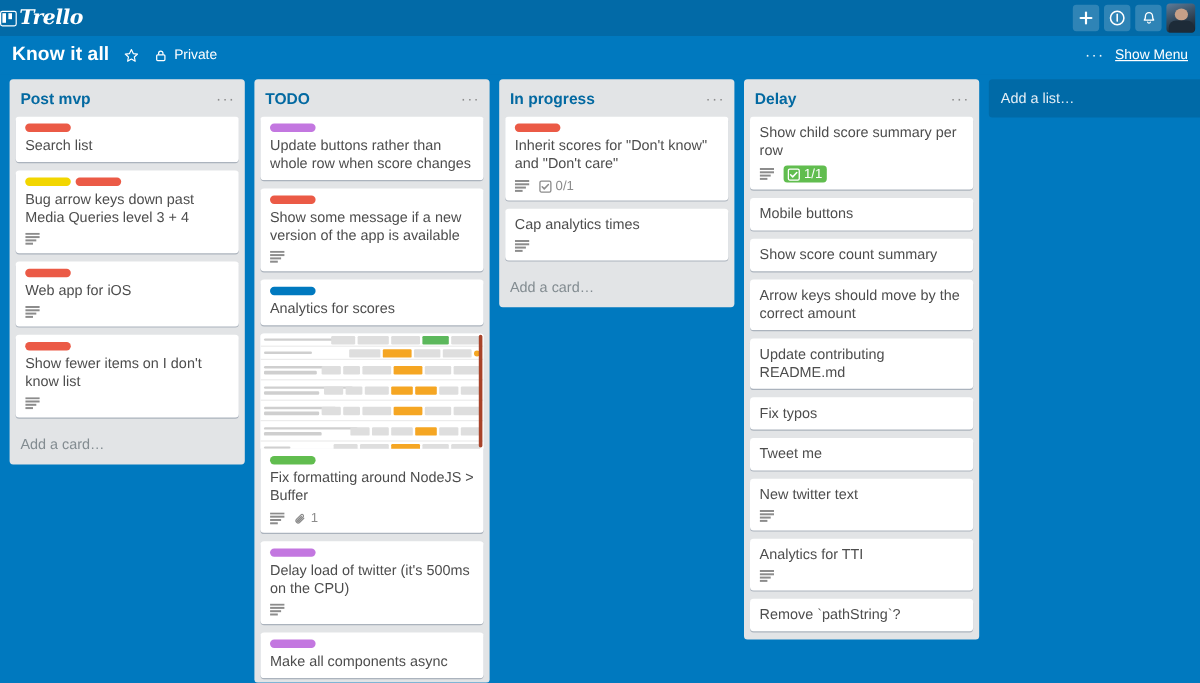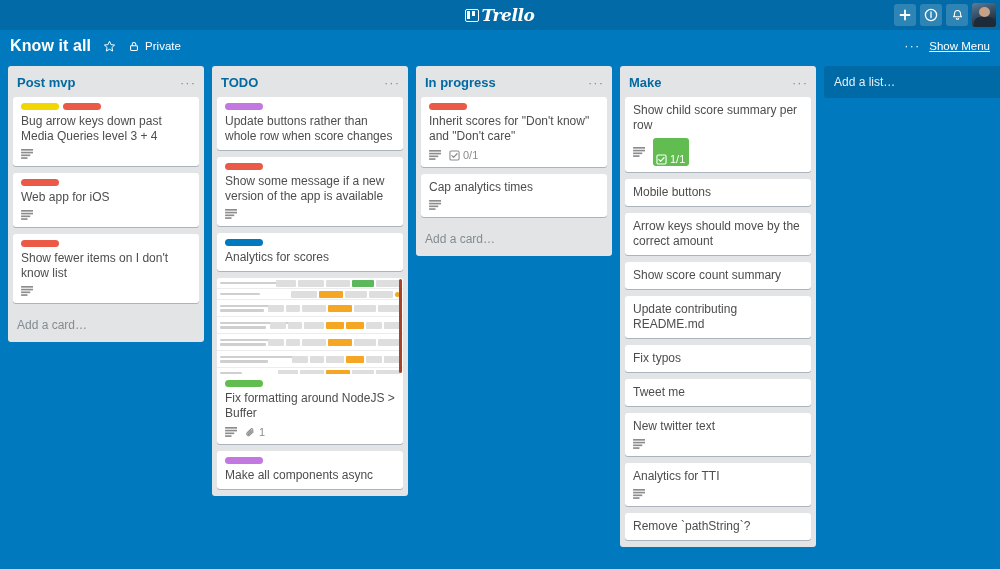--- a/index.html
+++ b/index.html
@@ -51,21 +51,21 @@
     color: #fff; font-size: 11.5px; padding: 0 22px 0 7px;
     font-family: "Liberation Sans", sans-serif;
   }
   #search-box input::placeholder { color: rgba(255,255,255,0.8); }
   .search-ico {
     position: absolute; right: 6px; top: 4px;
     width: 14px; height: 14px; opacity: .95;
   }
   #logo {
     position: absolute; left: 0; right: 0; top: 0; bottom: 0;
-    display: flex; align-items: center; justify-content: center;
+    display: flex; align-items: center; 
     pointer-events: none;
   }
   .logo-inner { display: flex; align-items: center; gap: 2px; }
   .logo-mark {
     width: 14px; height: 13px; border: 1.8px solid #fff; border-radius: 2px;
     position: relative;
   }
   .logo-mark::before { content:''; position:absolute; left:1px; top:1px; width:3px; height:8px; background:#fff; }
   .logo-mark::after  { content:''; position:absolute; left:5.5px; top:1px; width:3.5px; height:5px; background:#fff; }
   .logo-text {
@@ -147,21 +147,21 @@
   .labels { display: flex; gap: 4px; margin-bottom: 4px; }
   .label { width: 38px; height: 7px; border-radius: 4px; }
   .card-title {
     font-size: 12px; color: #4d4d4d; line-height: 15px;
     word-wrap: break-word;
   }
   .badges { display: flex; align-items: center; gap: 7px; margin-top: 5px; }
   .badge { display: flex; align-items: center; gap: 3px; font-size: 11px; color: #8c8c8c; }
   .badge.check-done {
     background: #61bd4f; color: #fff; border-radius: 3px;
-    padding: 15px 4px 1px 3px; font-weight: normal;
+    padding: 1px 4px 1px 3px; font-weight: normal;
   }
   .desc-ico { display:block; }
   .card-cover {
     margin: -6px -7px 6px -8px;
     border-radius: 3px 3px 0 0;
     overflow: hidden;
     background: #f4f5f7;
     height: 96px;
     position: relative;
   }
@@ -250,20 +250,26 @@
   </div>
 </div>
 
 <div id="board">
     <div class="list">
       <div class="list-header">
         <div class="list-title">Post mvp</div>
         <div class="list-menu">···</div>
       </div>
       <div class="cards">
+        <div class="card">
+          <div class="labels">
+            <span class="label" style="background: rgb(235, 90, 70);"></span>
+          </div>
+          <div class="card-title">Search list</div>
+        </div>
         <div class="card">
           <div class="labels">
             <span class="label" style="background: rgb(242, 214, 0);"></span>
             <span class="label" style="background: rgb(235, 90, 70);"></span>
           </div>
           <div class="card-title">Bug arrow keys down past Media Queries level 3 + 4</div>
           <div class="badges">
             <span class="badge">
               <svg viewBox="0 0 14 12" width="13" height="11" class="desc-ico">
                 <rect x="0" y="0" width="13" height="1.8" fill="#8c8c8c"></rect>
@@ -446,20 +452,36 @@
                 <path d="M10.4 6.2L6.1 10.5a2.3 2.3 0 0 1-3.3-3.3l4.6-4.6a1.5 1.5 0 0 1 2.2 2.2L5 9.4a.75.75 0 0 1-1.1-1.1l4-4" fill="none" stroke="#8c8c8c" stroke-width="1.3" stroke-linecap="round" stroke-linejoin="round"></path>
               </svg>
               <span>1</span>
             </span>
           </div>
         </div>
         <div class="card">
           <div class="labels">
             <span class="label" style="background: rgb(195, 119, 224);"></span>
           </div>
+          <div class="card-title">Delay load of twitter (it's 500ms on the CPU)</div>
+          <div class="badges">
+            <span class="badge">
+              <svg viewBox="0 0 14 12" width="13" height="11" class="desc-ico">
+                <rect x="0" y="0" width="13" height="1.8" fill="#8c8c8c"></rect>
+                <rect x="0" y="3" width="13" height="1.8" fill="#8c8c8c"></rect>
+                <rect x="0" y="6" width="10" height="1.8" fill="#8c8c8c"></rect>
+                <rect x="0" y="9" width="7" height="1.8" fill="#8c8c8c"></rect>
+              </svg>
+            </span>
+          </div>
+        </div>
+        <div class="card">
+          <div class="labels">
+            <span class="label" style="background: rgb(195, 119, 224);"></span>
+          </div>
           <div class="card-title">Make all components async</div>
         </div>
       </div>
     </div>
     <div class="list">
       <div class="list-header">
         <div class="list-title">In progress</div>
         <div class="list-menu">···</div>
       </div>
       <div class="cards">
@@ -497,21 +519,21 @@
                 <rect x="0" y="9" width="7" height="1.8" fill="#8c8c8c"></rect>
               </svg>
             </span>
           </div>
         </div>
       </div>
       <div class="add-card">Add a card…</div>
     </div>
     <div class="list">
       <div class="list-header">
-        <div class="list-title">Make</div>
+        <div class="list-title">Delay</div>
         <div class="list-menu">···</div>
       </div>
       <div class="cards">
         <div class="card">
           <div class="card-title">Show child score summary per row</div>
           <div class="badges">
             <span class="badge">
               <svg viewBox="0 0 14 12" width="13" height="11" class="desc-ico">
                 <rect x="0" y="0" width="13" height="1.8" fill="#8c8c8c"></rect>
                 <rect x="0" y="3" width="13" height="1.8" fill="#8c8c8c"></rect>
@@ -525,24 +547,24 @@
                 <path d="M3.6 7.2l2.2 2.2 4.4-4.6" fill="none" stroke="#ffffff" stroke-width="1.6" stroke-linecap="round" stroke-linejoin="round"></path>
               </svg>
               <span>1/1</span>
             </span>
           </div>
         </div>
         <div class="card">
           <div class="card-title">Mobile buttons</div>
         </div>
         <div class="card">
+          <div class="card-title">Show score count summary</div>
+        </div>
+        <div class="card">
           <div class="card-title">Arrow keys should move by the correct amount</div>
-        </div>
-        <div class="card">
-          <div class="card-title">Show score count summary</div>
         </div>
         <div class="card">
           <div class="card-title">Update contributing README.md</div>
         </div>
         <div class="card">
           <div class="card-title">Fix typos</div>
         </div>
         <div class="card">
           <div class="card-title">Tweet me</div>
         </div>

